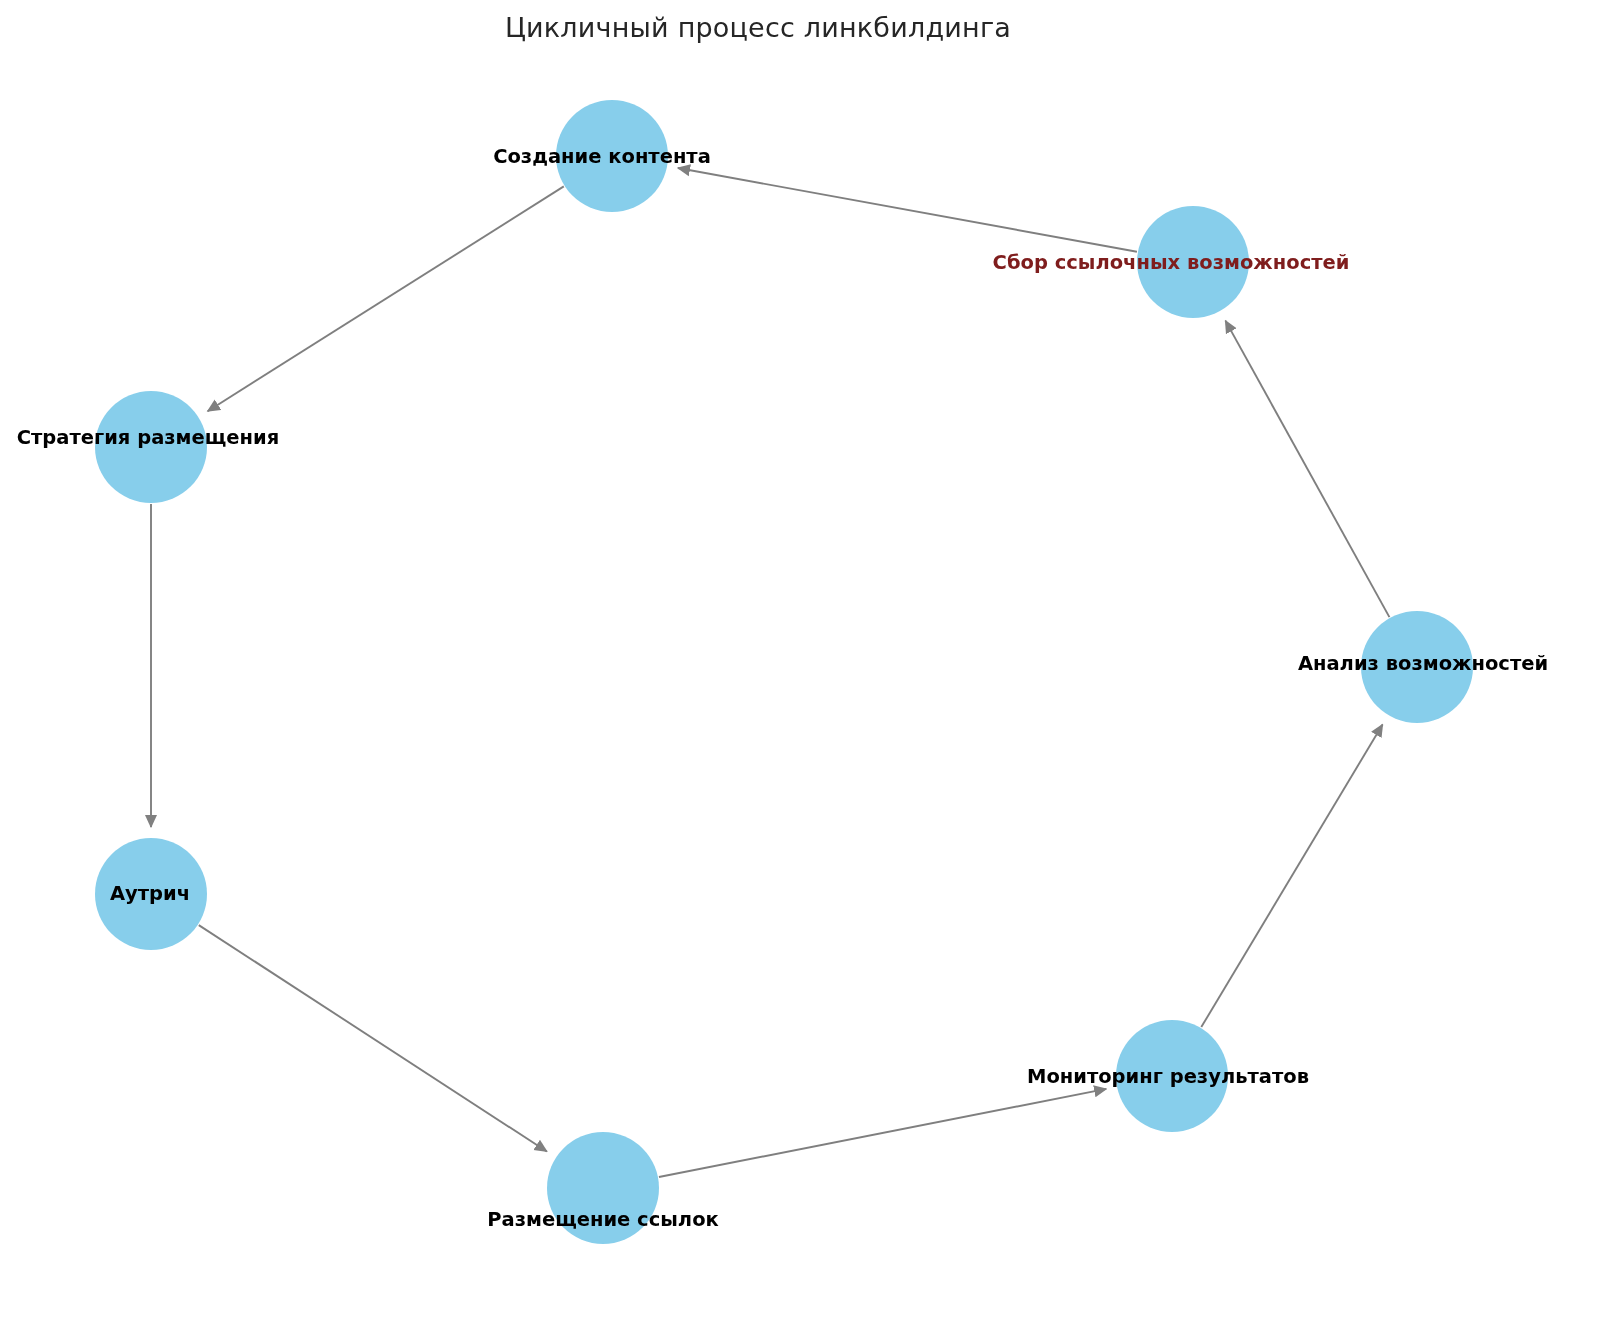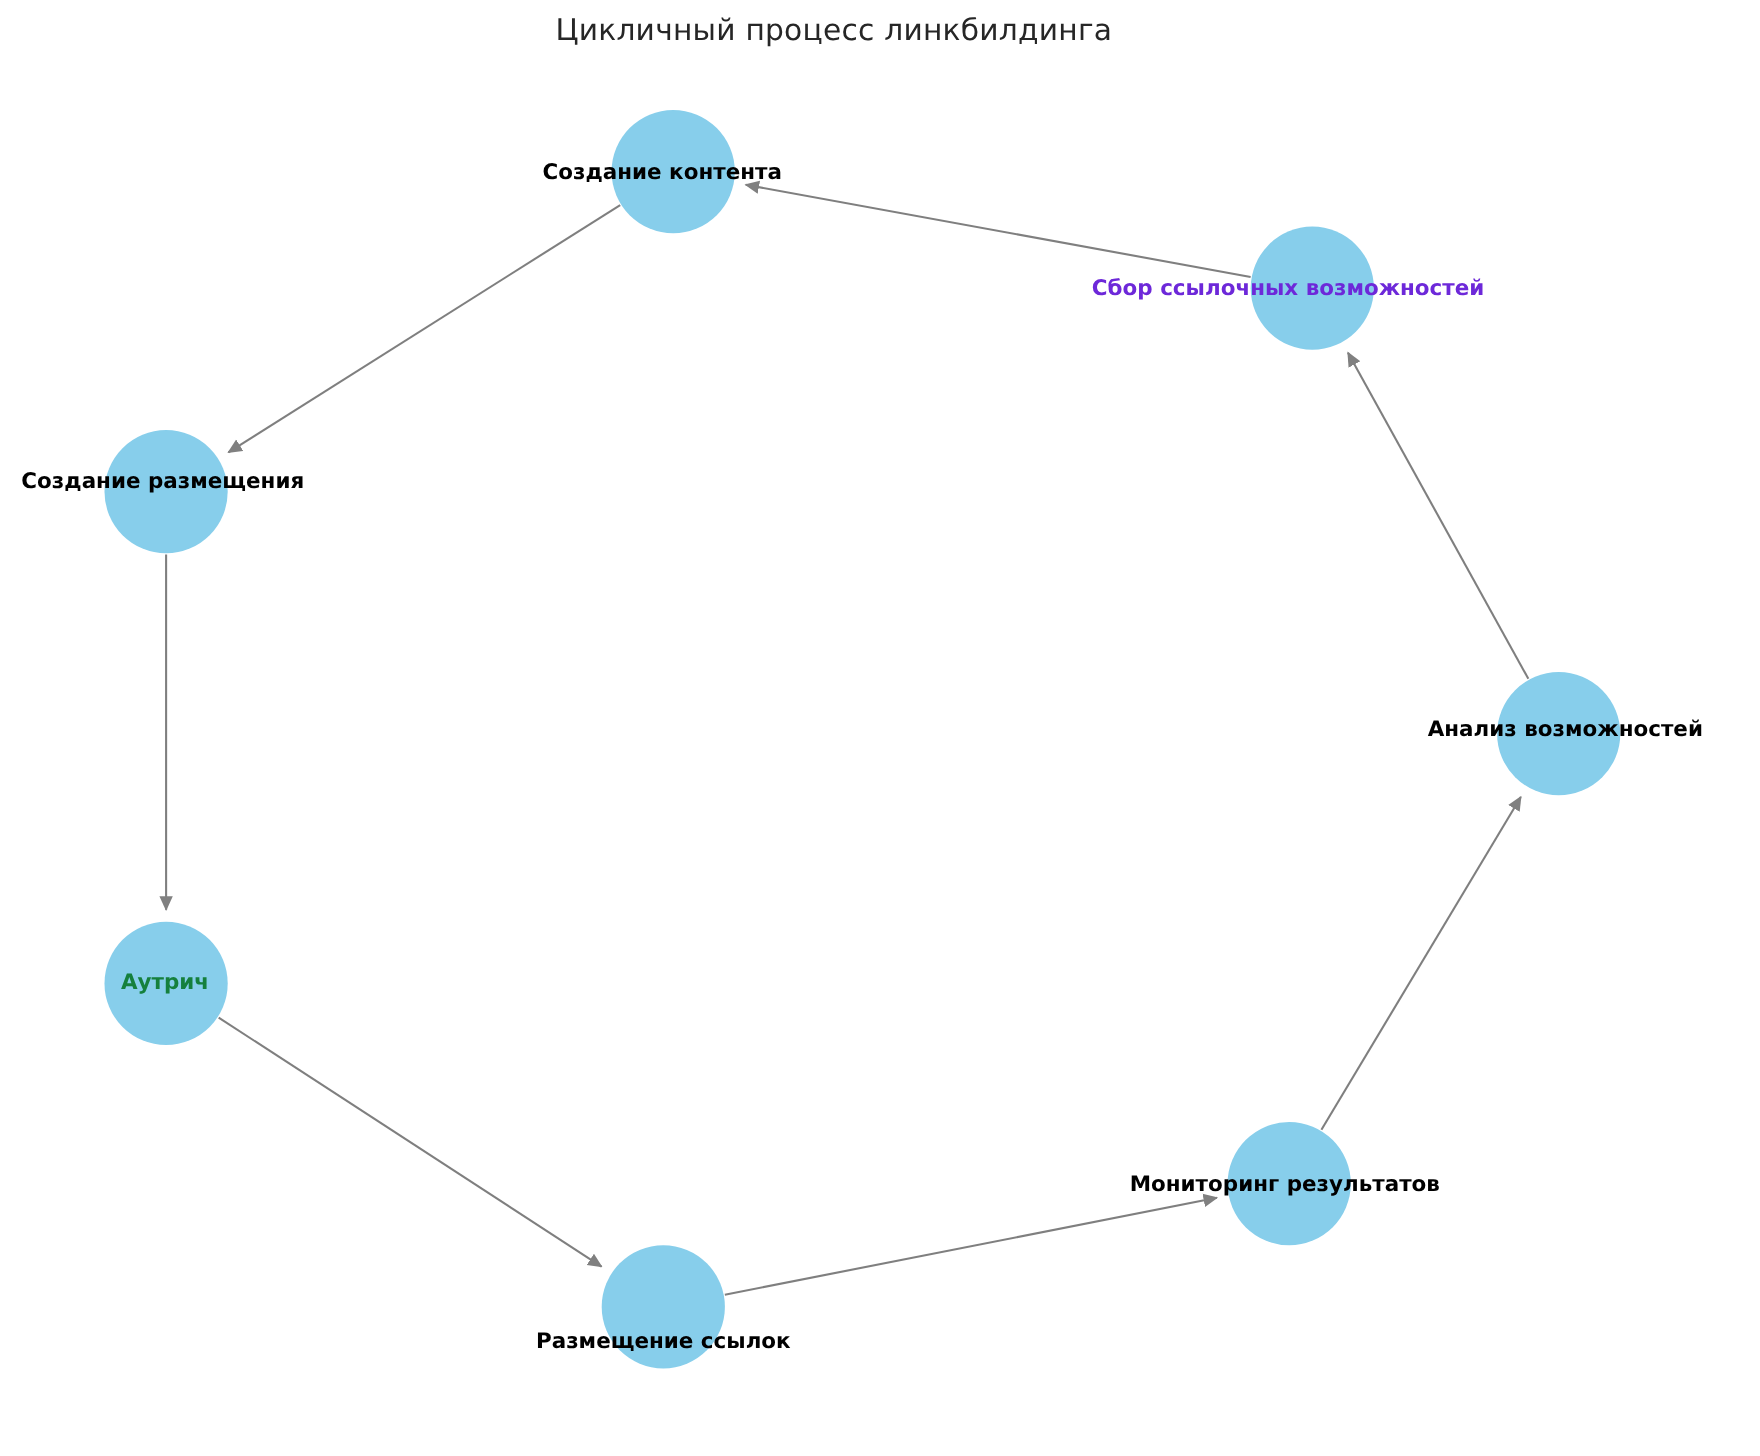--- a/index.html
+++ b/index.html
@@ -79,21 +79,21 @@
         <circle cx="1417" cy="667" r="56" fill="#87CEEB"></circle>
         <circle cx="1172" cy="1076" r="56" fill="#87CEEB"></circle>
         <circle cx="603" cy="1188" r="56" fill="#87CEEB"></circle>
         <circle cx="151" cy="894" r="56" fill="#87CEEB"></circle>
         <circle cx="151" cy="447" r="56" fill="#87CEEB"></circle>
       </g>
   </svg>
 
   <div id="labels-layer">
       <div class="node-label" style="left: 602px; top: 156px; color: rgb(0, 0, 0);">Создание контента</div>
-      <div class="node-label" style="left: 1171px; top: 262px; color: #6d28d9;">Сбор ссылочных возможностей</div>
+      <div class="node-label" style="left: 1171px; top: 262px; color: #7f1d1d;">Сбор ссылочных возможностей</div>
       <div class="node-label" style="left: 1423px; top: 663px; color: rgb(0, 0, 0);">Анализ возможностей</div>
       <div class="node-label" style="left: 1168px; top: 1076px; color: rgb(0, 0, 0);">Мониторинг результатов</div>
       <div class="node-label" style="left: 603px; top: 1176px; color: rgb(0, 0, 0); margin-top: 43px;">Размещение ссылок</div>
-      <div class="node-label" style="left: 150px; top: 893px; color: #15803d;">Аутрич</div>
-      <div class="node-label" style="left: 148px; top: 437px; color: rgb(0, 0, 0);">Создание размещения</div>
+      <div class="node-label" style="left: 150px; top: 893px; color: #000000;">Аутрич</div>
+      <div class="node-label" style="left: 148px; top: 437px; color: rgb(0, 0, 0);">Стратегия размещения</div>
     </div>
 
 </div>
 
 </body></html>

